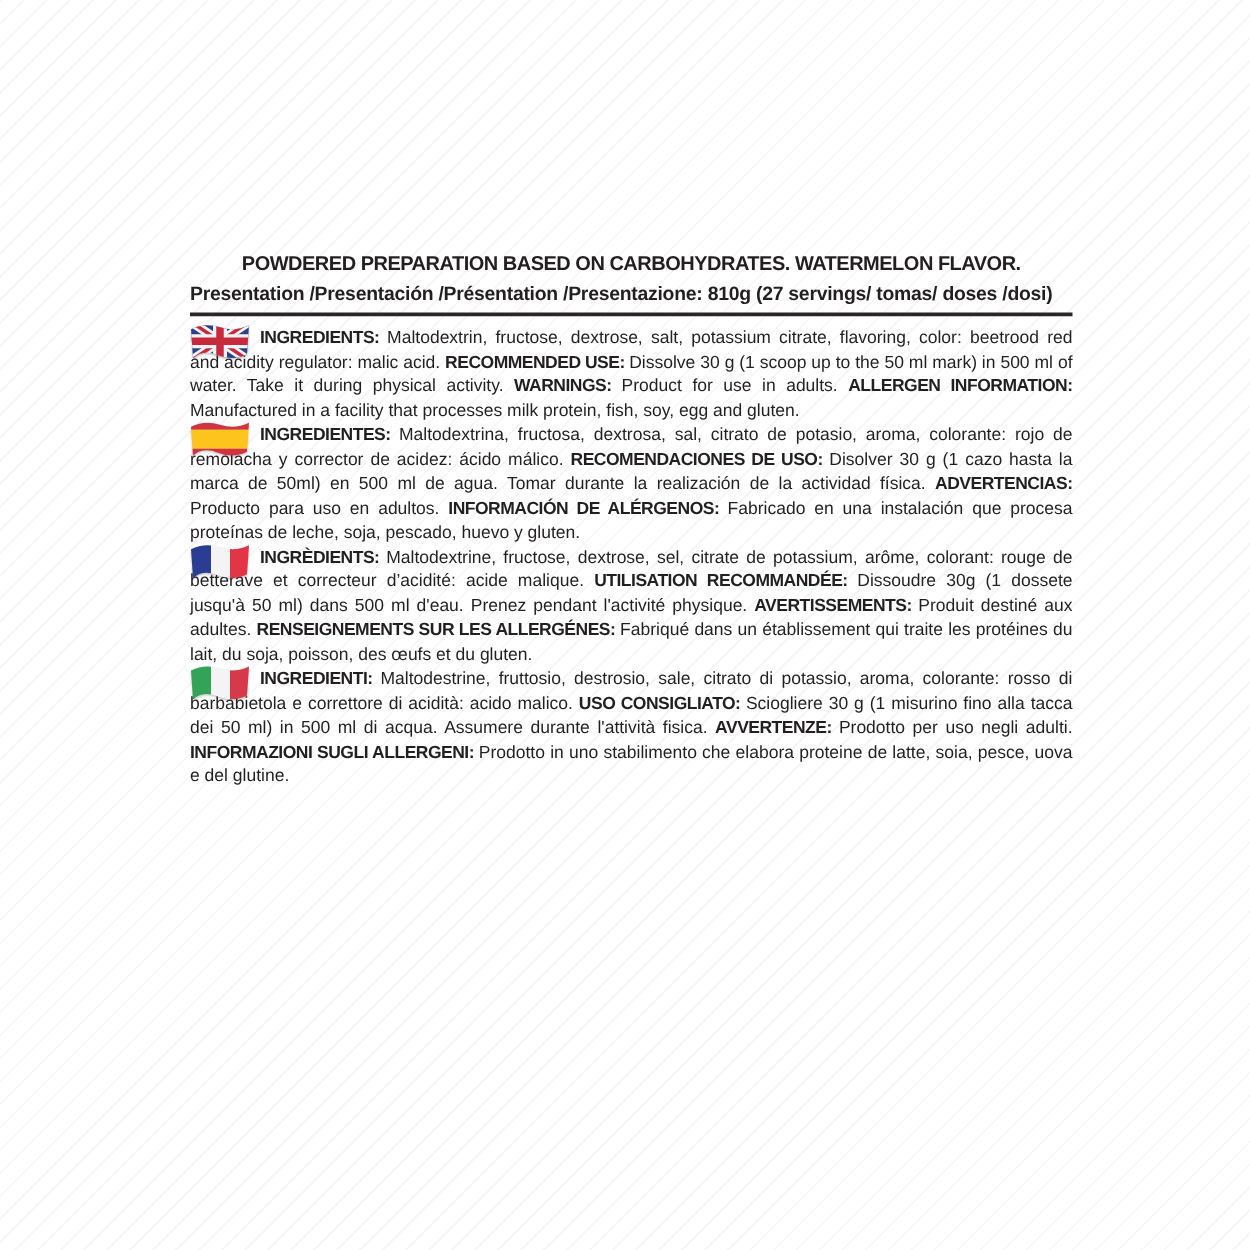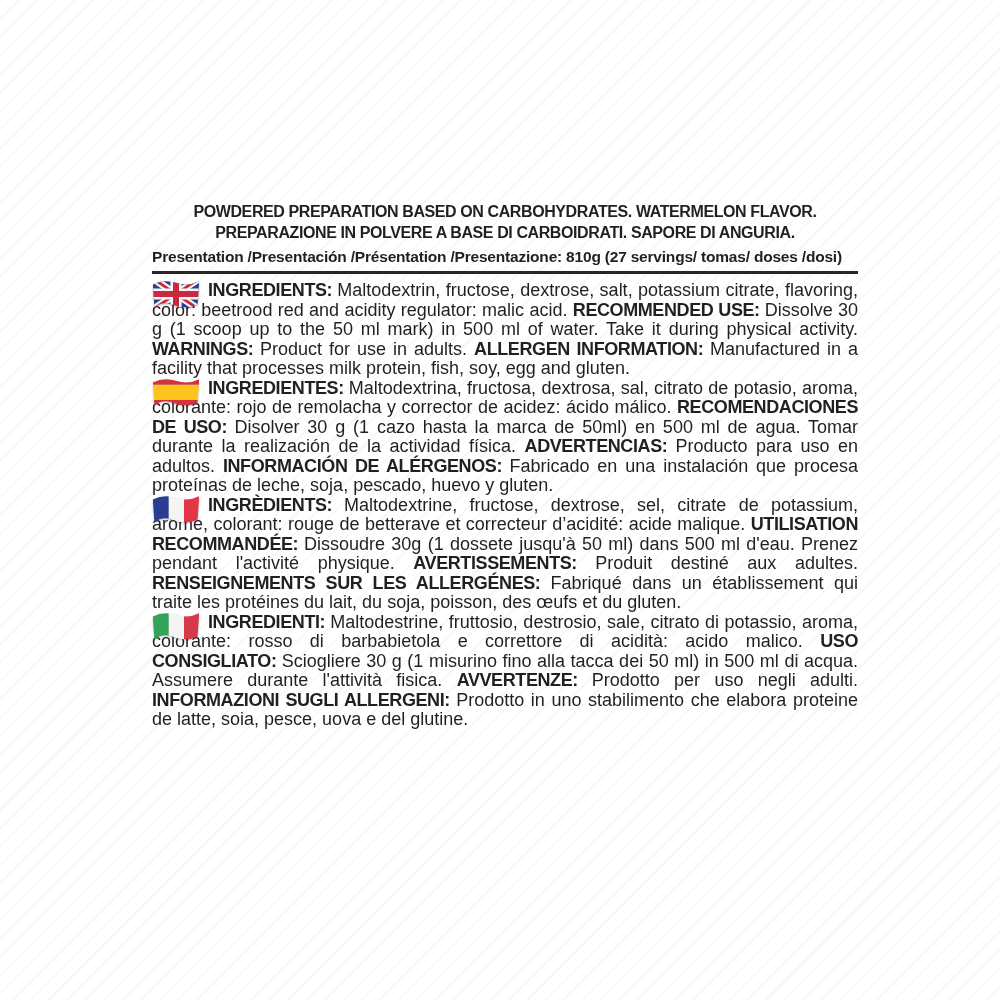--- a/index.html
+++ b/index.html
@@ -48,36 +48,35 @@
   .section.first { margin-top:7px; }
   .section + .section { }
   .section .flag {
     position:absolute; left:0; top:-3px;
     width:48px; height:32px;
     display:block;
   }
   .section .flag svg { width:48px; height:32px; display:block;
     filter:drop-shadow(0 1px 1px rgba(0,0,0,0.25)); }
   .section p {
-    font-size:18px;
+    font-size:14px;
     line-height:19.5px;
     text-align:justify;
     text-indent:56px;
   }
   .section p span.b { font-weight:700; letter-spacing:-0.4px; }
   .section p span.r { font-weight:400; }
 </style>
 </head>
 <body>
 
 <div class="sheet">
 
   <div class="header-lines">
     <p>POWDERED PREPARATION BASED ON CARBOHYDRATES. WATERMELON FLAVOR.</p>
-    <p>PREPARAZIONE IN POLVERE A BASE DI CARBOIDRATI. SAPORE DI ANGURIA.</p>
   </div>
 
   <p class="presentation"><span>Presentation /Presentación /Présentation /Presentazione:</span><span> 810g (27 servings/ tomas/ doses /dosi)</span></p>
 
   <div class="rule"></div>
 
   <section class="section first">
     <span class="flag">
       <svg viewBox="0 0 60 40" xmlns="http://www.w3.org/2000/svg">
         <defs>

